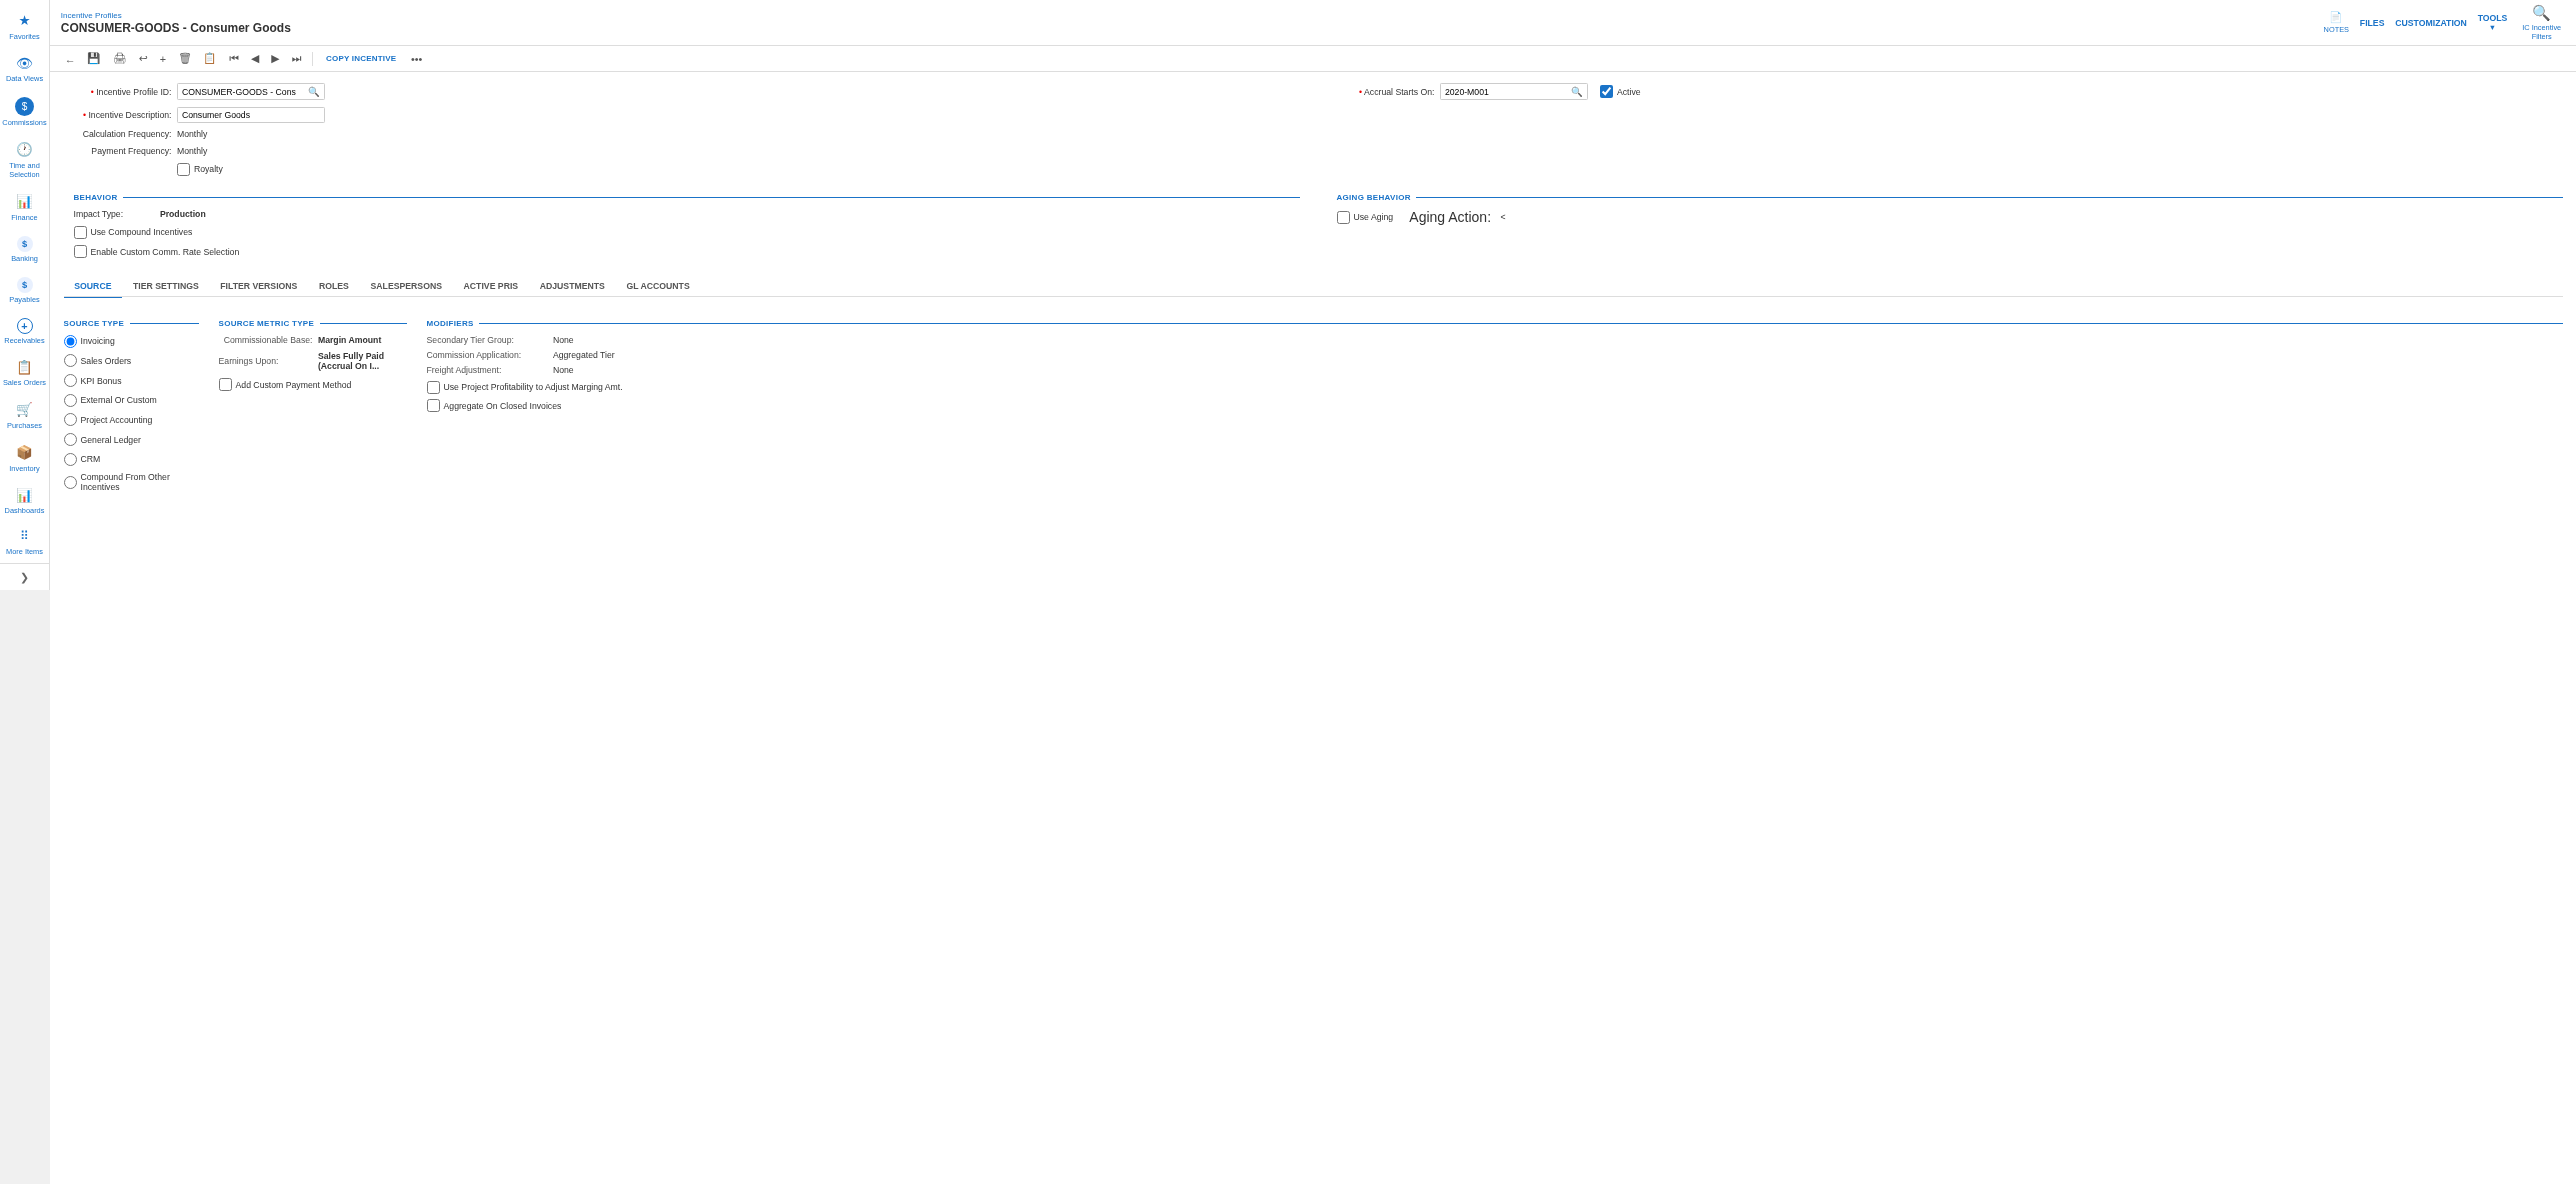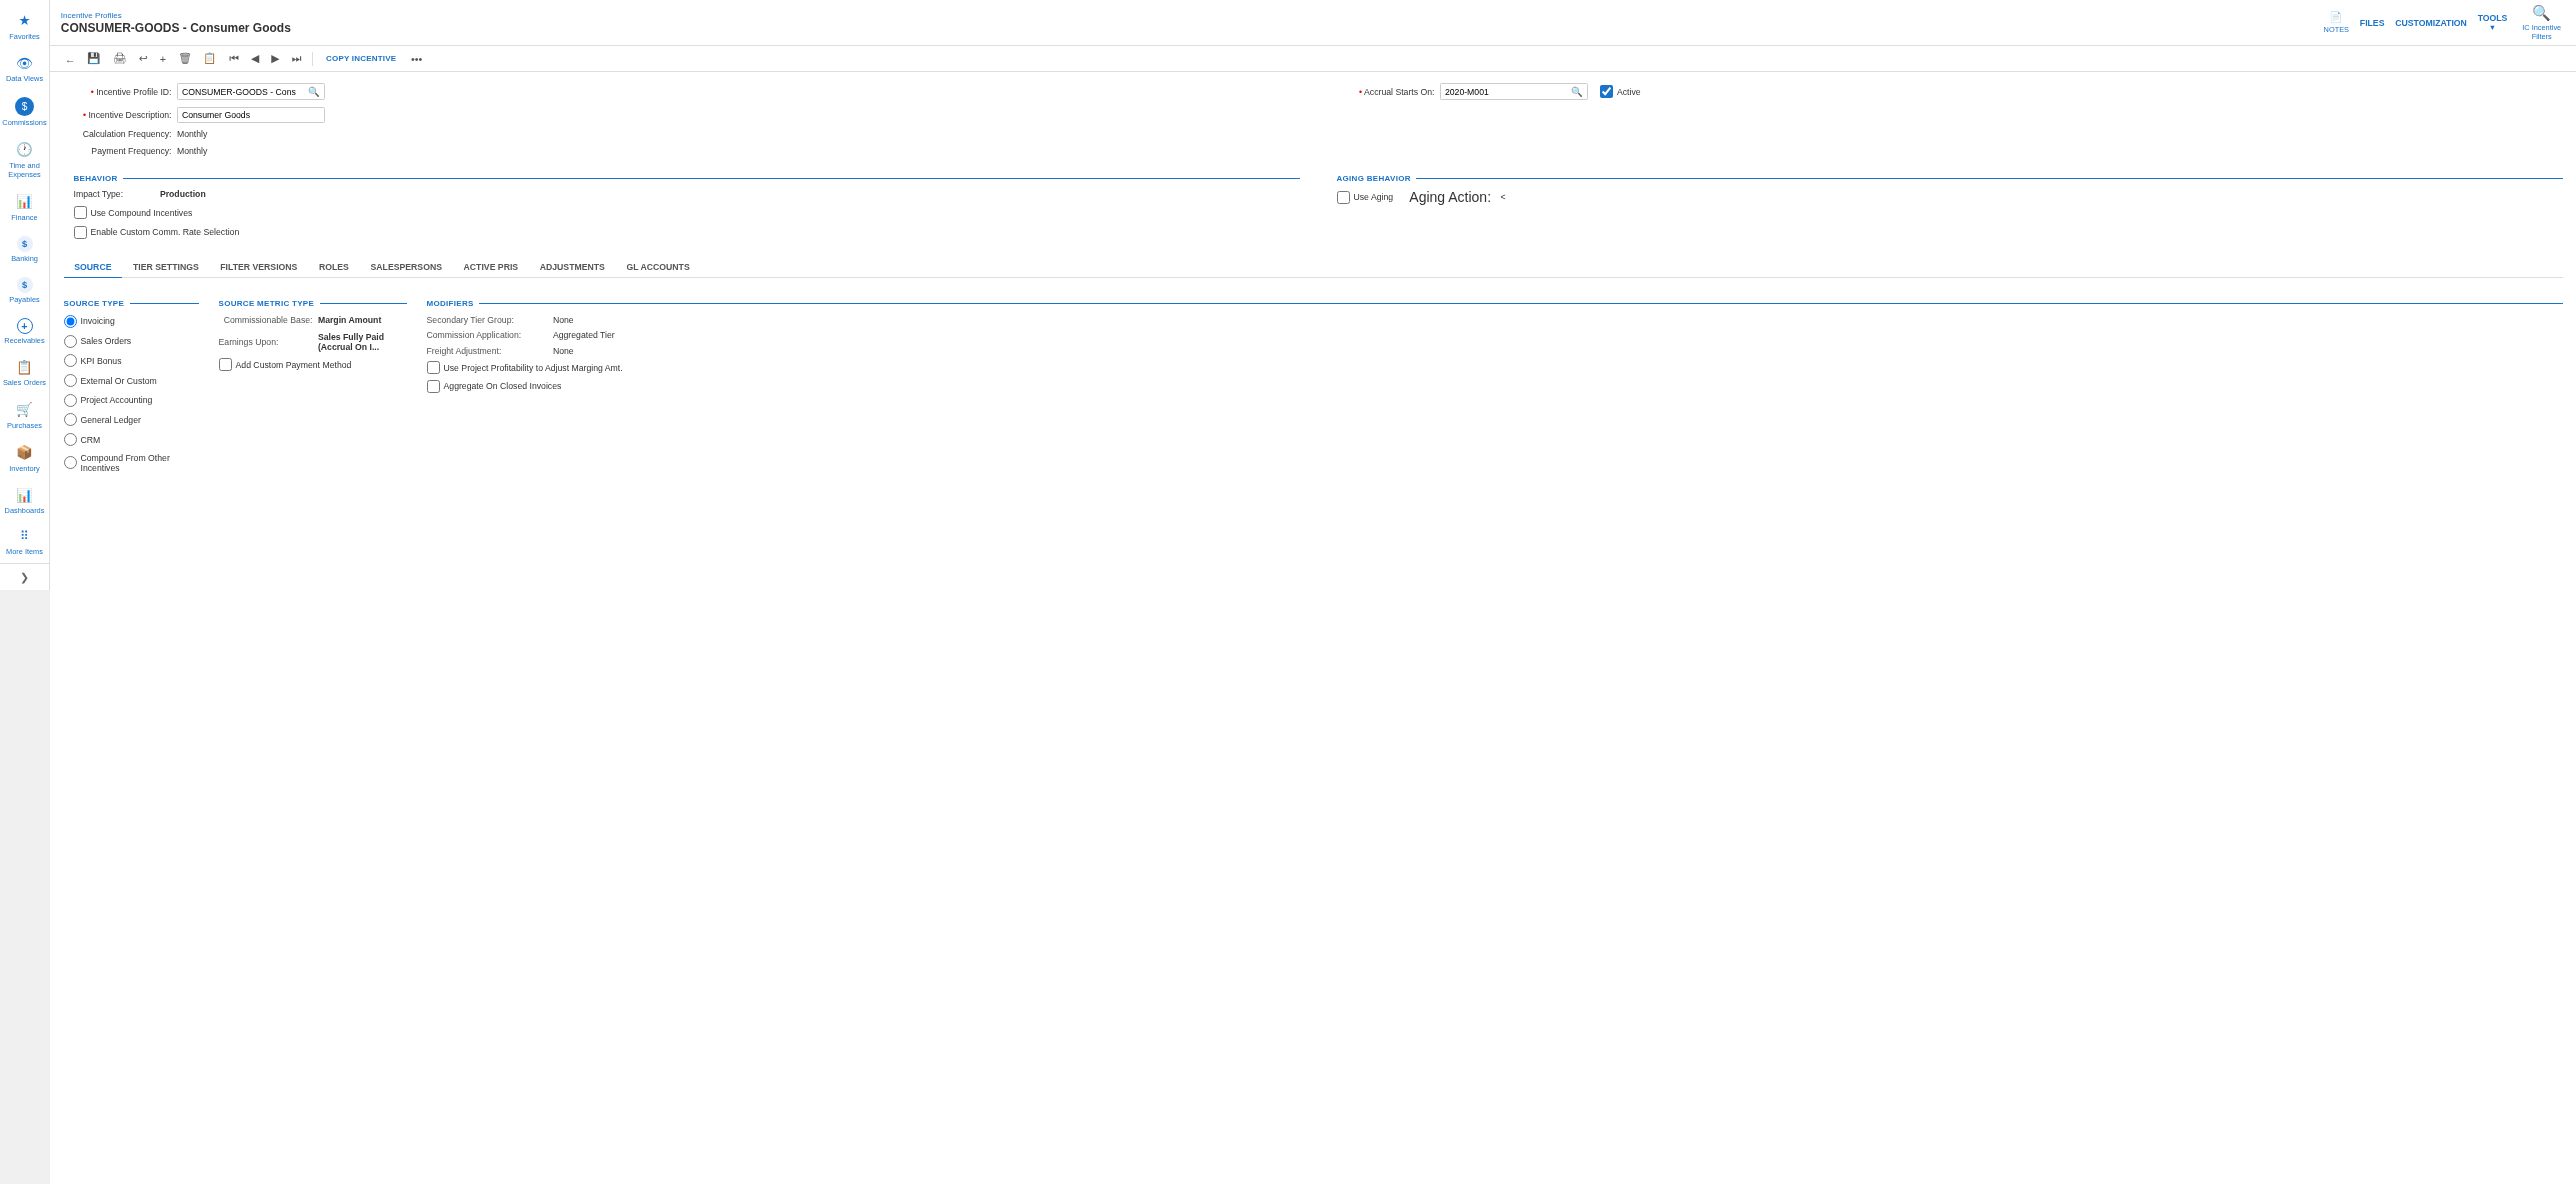--- a/index.html
+++ b/index.html
@@ -275,21 +275,21 @@
     <div class="sidebar-item">
       <span class="icon">👁</span>
       <span>Data Views</span>
     </div>
     <div class="sidebar-item" style="color:#1a73c8;">
       <span class="icon" style="background:#1a73c8;color:#fff;border-radius:50%;width:19px;height:19px;display:flex;align-items:center;justify-content:center;font-size:10px;margin-bottom:2px;">$</span>
       <span>Commissions</span>
     </div>
     <div class="sidebar-item">
       <span class="icon">🕐</span>
-      <span>Time and Expenses</span>
+      <span>Time and Selection</span>
     </div>
     <div class="sidebar-item">
       <span class="icon">📊</span>
       <span>Finance</span>
     </div>
     <div class="sidebar-item">
       <span class="icon" style="display:inline-flex;align-items:center;justify-content:center;width:16px;height:16px;border-radius:50%;background:#e8f0fe;color:#1a73c8;font-size:9.4px;font-weight:bold;margin-bottom:2px;">$</span>
       <span>Banking</span>
     </div>
     <div class="sidebar-item">
@@ -392,20 +392,27 @@
           <input type="text" class="form-input" value="Consumer Goods" style="">
         </div>
         <div class="form-row">
           <span class="form-label">Calculation Frequency:</span>
           <span class="form-value">Monthly</span>
         </div>
         <div class="form-row">
           <span class="form-label">Payment Frequency:</span>
           <span class="form-value">Monthly</span>
         </div>
+        <div class="form-row">
+          <span class="form-label"></span>
+          <label class="checkbox-row">
+            <input type="checkbox" style="">
+            <span class="checkbox-label">Royalty</span>
+          </label>
+        </div>
       </div>
       <div class="top-form-right">
         <div class="form-row">
           <span class="form-label">
             <span style="color:#e00;">•</span>
             <span>Accrual Starts On:</span>
           </span>
           <div class="form-input-with-icon">
             <input type="text" style="width: 94px;" value="2020-M001">
             <button class="search-btn">🔍</button>

